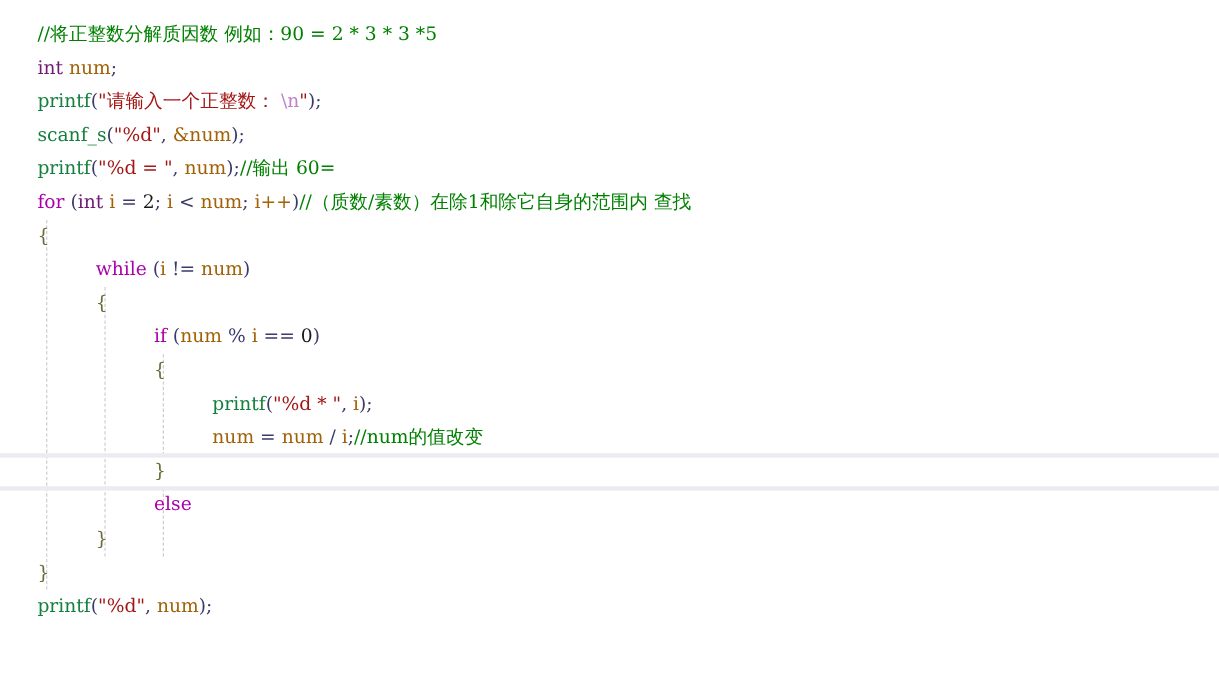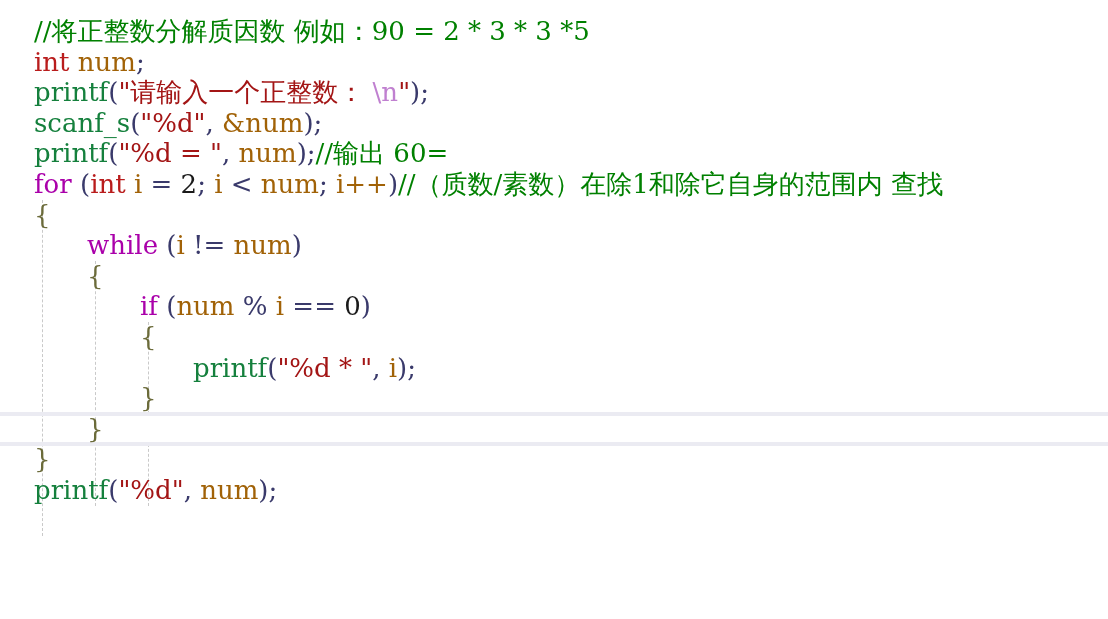--- a/index.html
+++ b/index.html
@@ -41,30 +41,30 @@
 
   .code {
     position: relative;
     padding: 16px 0 0 34px;
     z-index: 2;
   }
 
   .ln {
     height: 30.6px;
     line-height: 30.6px;
-    font-size: 26px;
+    font-size: 17px;
     white-space: pre;
     font-family: "DejaVu Serif", "Liberation Serif", serif;
     letter-spacing: 0px;
   }
 
   
   .c-plain   { color: #3a3a6b; }
   .c-comment { color: #008000; }
-  .c-key     { color: #b91c1c; }
+  .c-key     { color: #701a75; }
   .c-ctrl    { color: #aa00aa; margin-top: 17px; }
   .c-func    { color: #15803d; }
   .c-str     { color: #a31515; }
   .c-esc     { color: #c080d0; }
   .c-var     { color: #a16207; }
   .c-num     { color: #1a1a1a; }
   .c-punct   { color: #3a3a6b; }
   .c-brace   { color: #6b6b3a; }
 </style>
 </head>
@@ -87,18 +87,20 @@
       <div class="ln" style="padding-left: 0px;"><span class="c-func">printf</span><span class="c-punct">(</span><span class="c-str">"请输入一个正整数：</span><span class="c-esc"> \n</span><span class="c-str">"</span><span class="c-punct">);</span></div>
       <div class="ln" style="padding-left: 0px;"><span class="c-func">scanf_s</span><span class="c-punct">(</span><span class="c-str">"%d"</span><span class="c-punct">, </span><span class="c-var">&amp;num</span><span class="c-punct">);</span></div>
       <div class="ln" style="padding-left: 0px;"><span class="c-func">printf</span><span class="c-punct">(</span><span class="c-str">"%d = "</span><span class="c-punct">, </span><span class="c-var">num</span><span class="c-punct">);</span><span class="c-comment">//输出 60=</span></div>
       <div class="ln" style="padding-left: 0px;"><span class="c-ctrl">for</span><span class="c-punct"> (</span><span class="c-key">int</span><span class="c-plain"> </span><span class="c-var">i</span><span class="c-punct"> = </span><span class="c-num">2</span><span class="c-punct">; </span><span class="c-var">i</span><span class="c-punct"> &lt; </span><span class="c-var">num</span><span class="c-punct">; </span><span class="c-var">i++</span><span class="c-punct">)</span><span class="c-comment">//（质数/素数）在除1和除它自身的范围内 查找</span></div>
       <div class="ln" style="padding-left: 0px;"><span class="c-brace">{</span></div>
       <div class="ln" style="padding-left: 53px;"><span class="c-ctrl">while</span><span class="c-punct"> (</span><span class="c-var">i</span><span class="c-punct"> != </span><span class="c-var">num</span><span class="c-punct">)</span></div>
       <div class="ln" style="padding-left: 53px;"><span class="c-brace">{</span></div>
       <div class="ln" style="padding-left: 106px;"><span class="c-ctrl">if</span><span class="c-punct"> (</span><span class="c-var">num</span><span class="c-punct"> % </span><span class="c-var">i</span><span class="c-punct"> == </span><span class="c-num">0</span><span class="c-punct">)</span></div>
       <div class="ln" style="padding-left: 106px;"><span class="c-brace">{</span></div>
       <div class="ln" style="padding-left: 159px;"><span class="c-func">printf</span><span class="c-punct">(</span><span class="c-str">"%d * "</span><span class="c-punct">, </span><span class="c-var">i</span><span class="c-punct">);</span></div>
+      <div class="ln" style="padding-left: 159px;"><span class="c-var">num</span><span class="c-punct"> = </span><span class="c-var">num</span><span class="c-punct"> / </span><span class="c-var">i</span><span class="c-punct">;</span><span class="c-comment">//num的值改变</span></div>
       <div class="ln" style="padding-left: 106px;"><span class="c-brace">}</span></div>
+      <div class="ln" style="padding-left: 106px;"><span class="c-ctrl">else</span></div>
       <div class="ln" style="padding-left: 53px;"><span class="c-brace">}</span></div>
       <div class="ln" style="padding-left: 0px;"><span class="c-brace">}</span></div>
       <div class="ln" style="padding-left: 0px;"><span class="c-func">printf</span><span class="c-punct">(</span><span class="c-str">"%d"</span><span class="c-punct">, </span><span class="c-var">num</span><span class="c-punct">);</span></div>
     </div>
 </div>
 
 </body></html>

